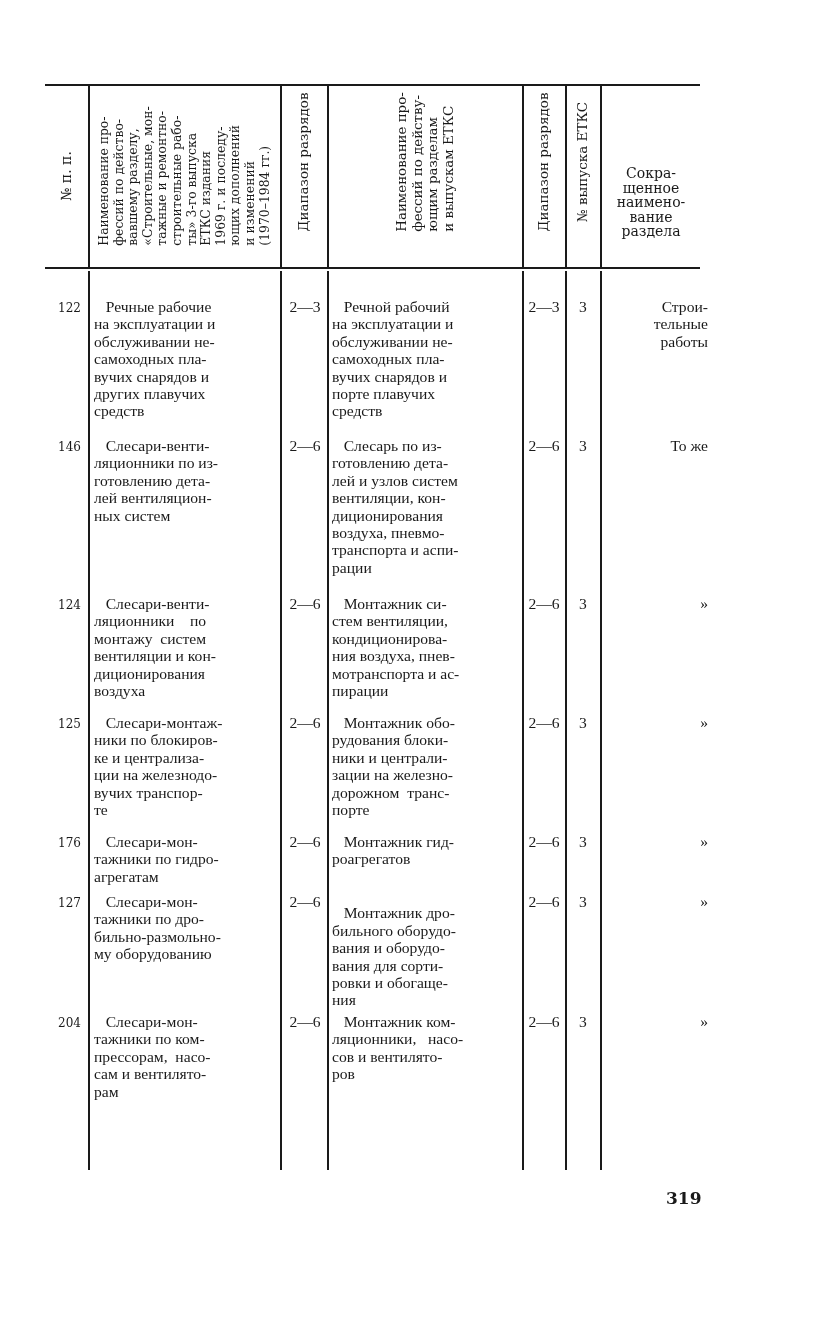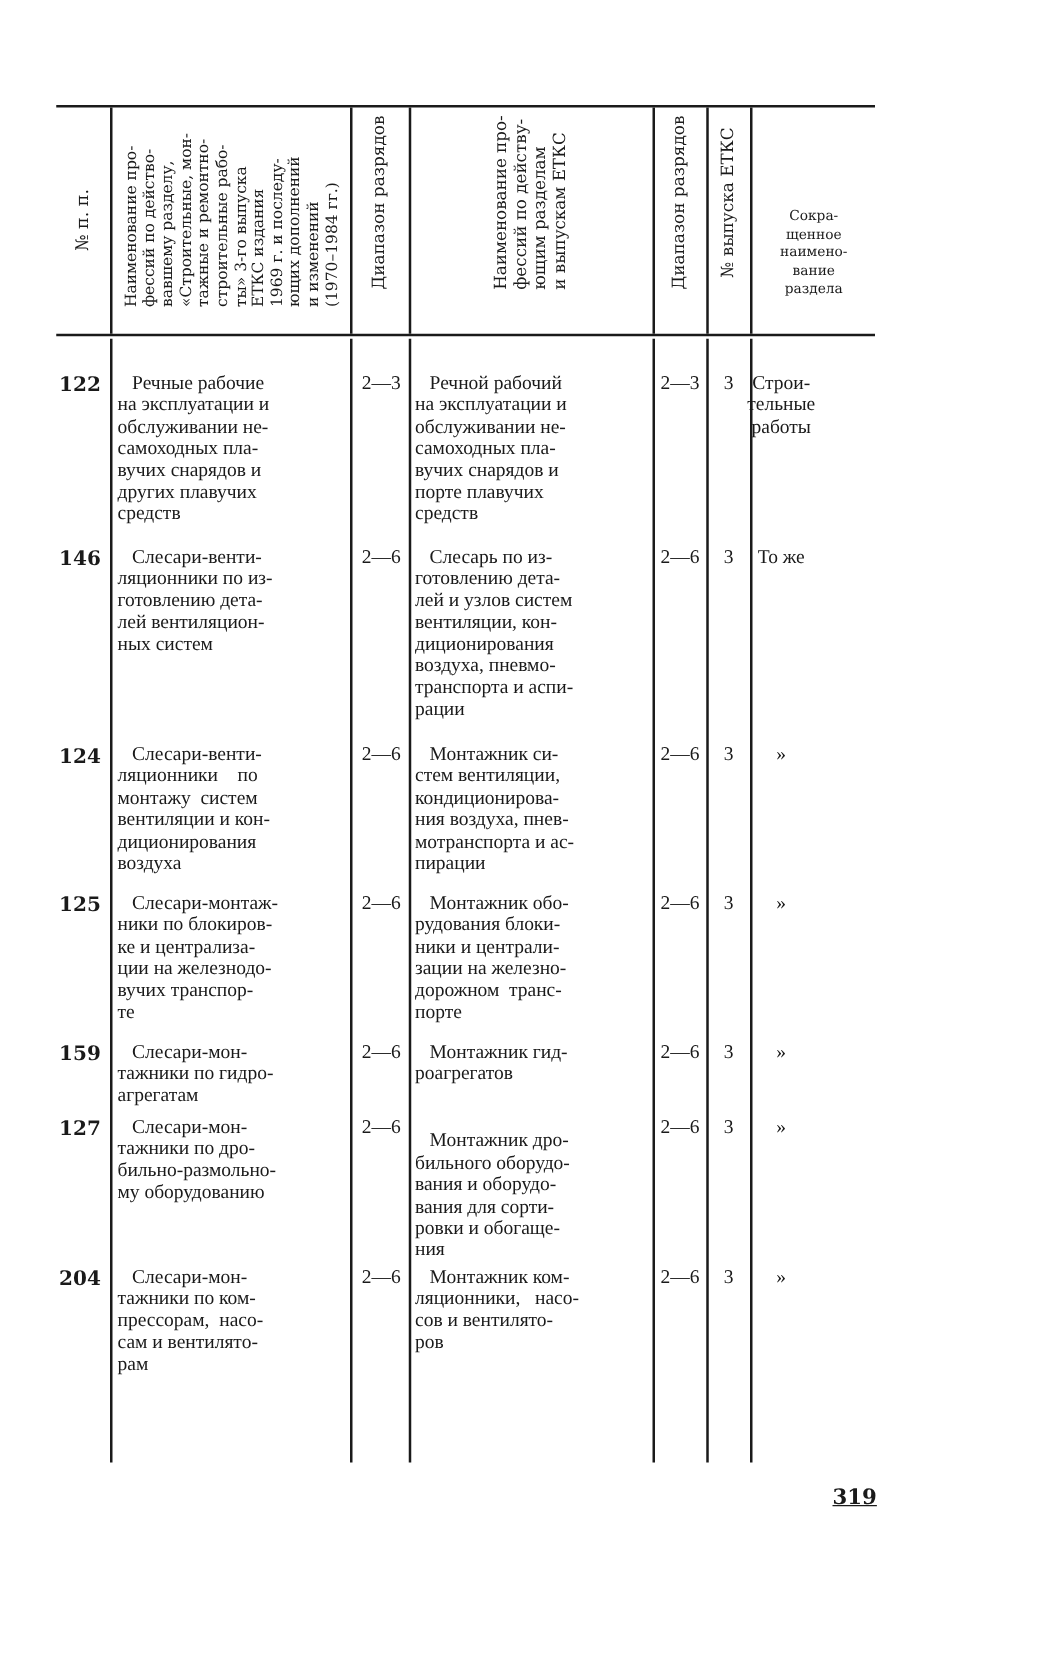--- a/index.html
+++ b/index.html
@@ -15,37 +15,37 @@
   .vline.head { top: 86px; height: 181px; }
   .vline.body { top: 271px; height: 899px; }
 
   
   .hcell { position: absolute; top: 88px; height: 176px; }
   .rot { position: absolute; left: 50%; top: 50%;
          transform: translate(-50%, -50%) rotate(-90deg);
          font-size: 12.6px; line-height: 13.6px; white-space: pre; text-align: center; }
   .rot.left { text-align: left; }
   .flat { position: absolute; left: 0; right: 0; top: 78px; text-align: center;
-          font-size: 11px; line-height: 14.5px; white-space: pre; }
+          font-size: 14px; line-height: 14.5px; white-space: pre; }
 
   
   .row { position: absolute; left: 0; width: 840px; }
-  .num { position: absolute; left: 47px; width: 34px; text-align: center;
-         font-size: 16px; font-weight: bold; line-height: 20px; font-family: "DejaVu Serif", serif; }
+  .num { position: absolute; left: 47px; width: 34px; text-align: right;
+         font-size: 12px; font-weight: normal; line-height: 20px; font-family: "DejaVu Serif", serif; }
   .txt { position: absolute; font-size: 15.6px; line-height: 17.4px; white-space: pre;
          font-family: "Liberation Serif", "DejaVu Serif", serif; }
   .c-old { left: 94px; width: 182px; }
   .c-r1  { left: 283px; width: 44px; text-align: center; }
   .c-new { left: 332px; width: 188px; }
   .c-r2  { left: 523px; width: 42px; text-align: center; }
   .c-iss { left: 566px; width: 34px; text-align: center; }
-  .c-sec { left: 577px; width: 96px; text-align: center; }
+  .c-sec { left: 612px; width: 96px; text-align: right; }
 
   .pageno { position: absolute; left: 666px; top: 1188px; font-size: 17px; font-weight: bold;
-            font-family: "DejaVu Serif", serif; text-decoration: underline; }
+            font-family: "DejaVu Serif", serif; }
 </style>
 </head>
 <body>
 
 <div class="page">
 
   <div class="hrule top"></div>
   <div class="hrule mid"></div>
 
   <div class="vline head" style="left:88px"></div>
@@ -183,21 +183,21 @@
 ники и централи-
 зации на железно-
 дорожном  транс-
 порте</div>
     <div class="txt c-r2">2—6</div>
     <div class="txt c-iss">3</div>
     <div class="txt c-sec">»</div>
   </div>
 
   <div class="row" style="top:833px">
-    <div class="num">159</div>
+    <div class="num">176</div>
     <div class="txt c-old">   Слесари-мон-
 тажники по гидро-
 агрегатам</div>
     <div class="txt c-r1">2—6</div>
     <div class="txt c-new">   Монтажник гид-
 роагрегатов</div>
     <div class="txt c-r2">2—6</div>
     <div class="txt c-iss">3</div>
     <div class="txt c-sec">»</div>
   </div>

